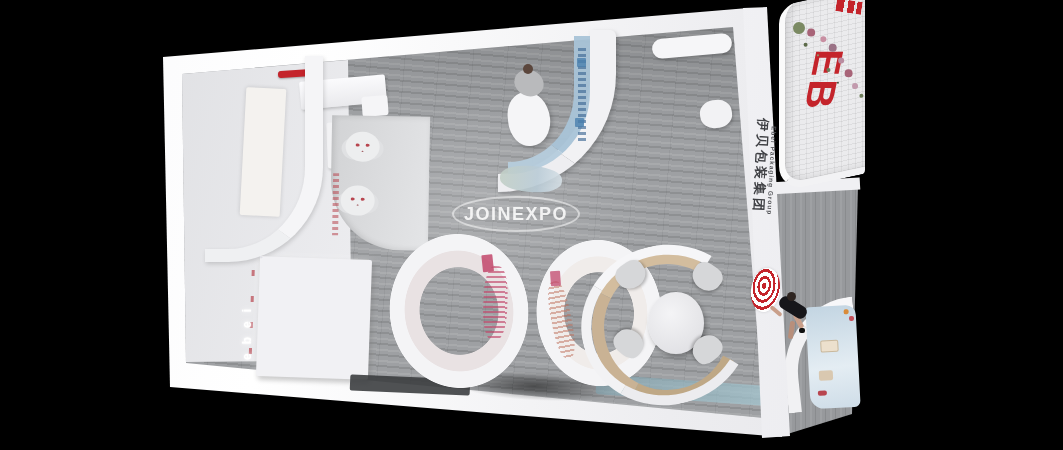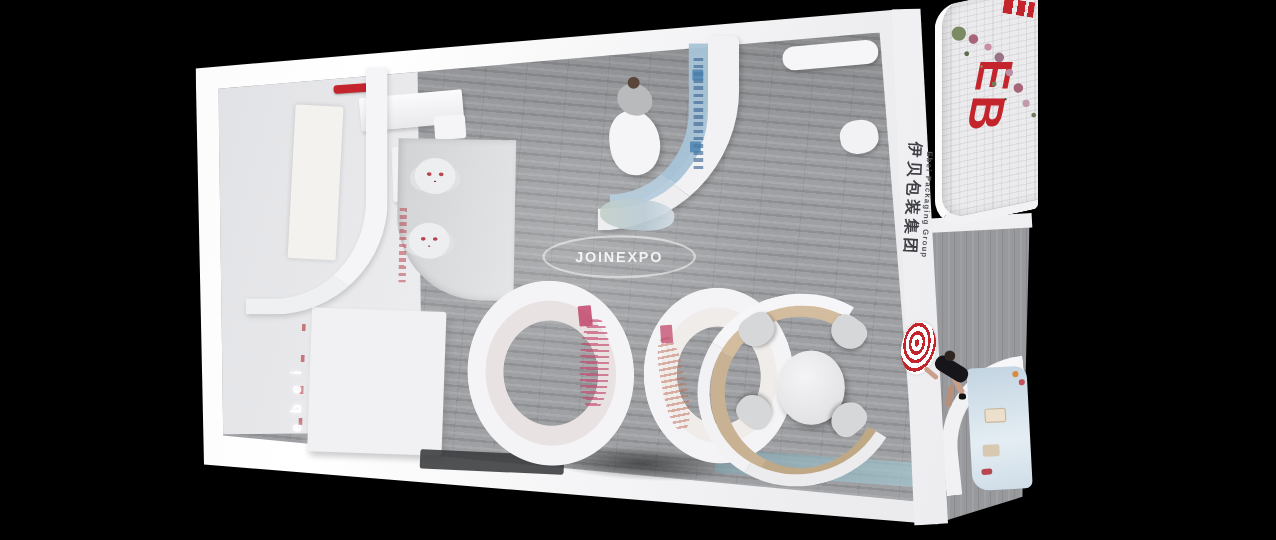--- a/index.html
+++ b/index.html
@@ -178,21 +178,21 @@
     font-size:13px;font-weight:bold;color:#3f4044;letter-spacing:3px;transform:rotate(3deg);}
   .pillar-en{left:767px;top:126px;height:145px;writing-mode:vertical-rl;text-orientation:sideways;
     font-size:6.5px;font-weight:bold;color:#55565a;letter-spacing:1px;transform:rotate(3deg);}
   .ebei-logo{left:751px;top:268px;width:29px;height:44px;border-radius:50%;
     background:repeating-radial-gradient(ellipse at 42% 42%,#c4242b 0 2px,#ffffff 2px 4.6px);
     transform:rotate(14deg) skewY(6deg);box-shadow:0 0 3px rgba(0,0,0,.15);}
 
   
   .watermark{left:452px;top:196px;width:128px;height:36px;border:2px solid rgba(255,255,255,.5);
     border-radius:50%;display:flex;align-items:center;justify-content:center;}
-  .watermark span{position:static;font-size:12px;font-weight:bold;letter-spacing:1.5px;
+  .watermark span{position:static;font-size:18px;font-weight:bold;letter-spacing:1.5px;
     color:rgba(255,255,255,.85);}
 </style>
 </head>
 <body>
 
 <div id="stage">
 
   <div class="booth-frame"></div>
   <div class="booth-floor"></div>
   <div class="left-room"></div>

